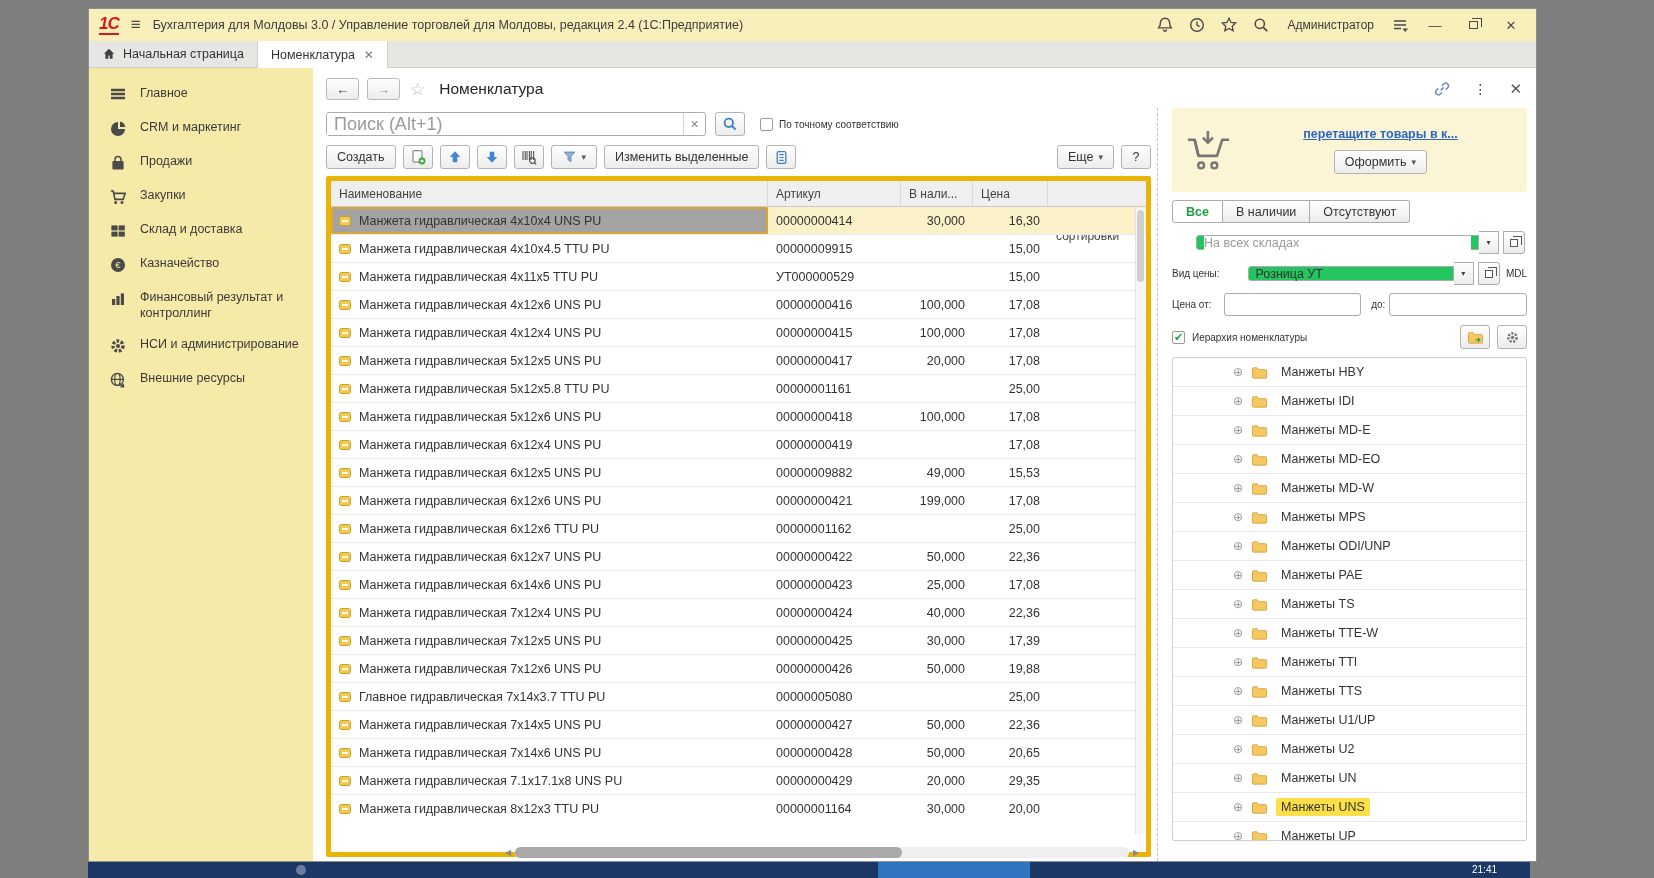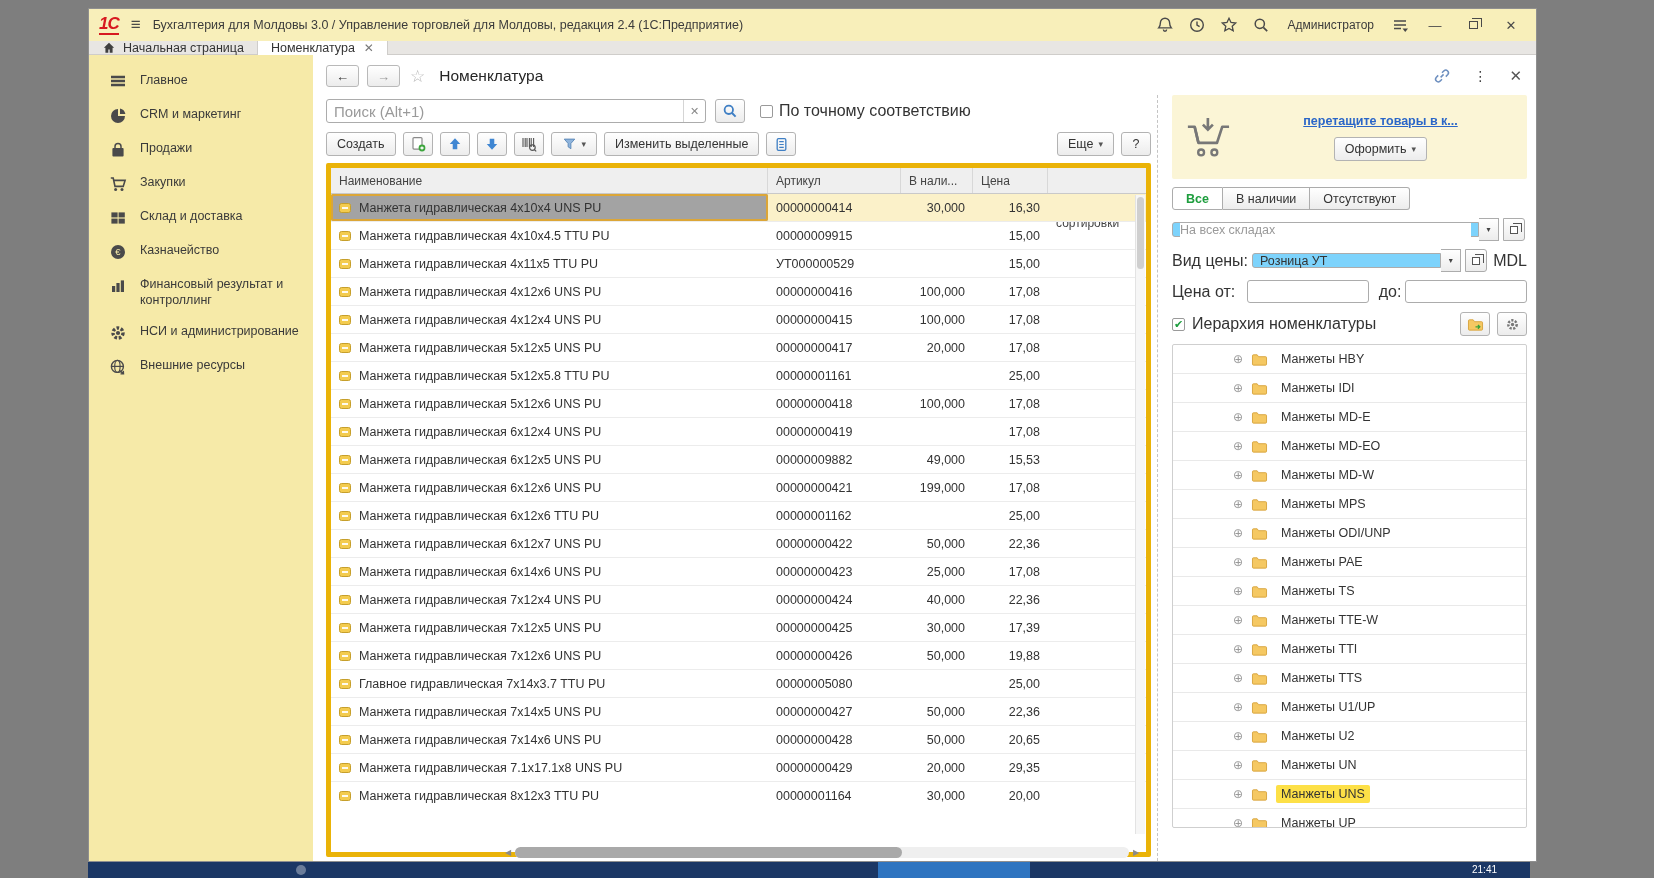--- a/index.html
+++ b/index.html
@@ -14,21 +14,21 @@
   .hambtn { font-size:17px; color:#4a4a4a; cursor:pointer; }
   .wtitle { font-size:12.5px; color:#3b3b3b; white-space:nowrap; overflow:hidden; }
   .titlebar .spacer { flex:1; }
   .tb-ic { width:20px; height:20px; display:flex; align-items:center; justify-content:center; cursor:pointer; }
   .username { font-size:12px; color:#3b3b3b; margin:0 4px; cursor:pointer; }
   .winbtn { width:26px; height:20px; display:flex; align-items:center; justify-content:center; color:#4a4a4a; font-size:13px; cursor:pointer; }
   .restore-glyph { width:9px; height:8px; border:1.4px solid #4a4a4a; position:relative; background:#F8EFBA; }
   .restore-glyph:before { content:""; position:absolute; left:2px; top:-4px; width:9px; height:8px; border:1.4px solid #4a4a4a; border-bottom:none; border-left:none; }
 
   
-  .tabbar { height:14px; background:#E8E6E3; border-bottom:1px solid #CFCDCA; display:flex; align-items:stretch; flex:none; }
+  .tabbar { height:27px; background:#E8E6E3; border-bottom:1px solid #CFCDCA; display:flex; align-items:stretch; flex:none; }
   .tab { display:flex; align-items:center; gap:7px; padding:0 13px; font-size:12.5px; color:#333; border-right:1px solid #CFCDCA; cursor:pointer; }
   .tab.active { background:#fff; margin-bottom:-1px; border-right:1px solid #CFCDCA; }
   .tab .x { color:#777; font-size:12px; margin-left:2px; }
 
   
   .main { flex:1; display:flex; min-height:0; }
   .sidebar { width:224px; background:#F6EAA8; padding-top:10px; flex:none; }
   .snav { display:flex; gap:13px; padding:8px 6px 8px 20px; align-items:flex-start; font-size:12.5px; color:#3a3a3a; line-height:1.25; cursor:pointer; }
   .snav svg { flex:none; margin-top:0; }
 
@@ -44,29 +44,29 @@
   .headic { margin-left:14px; cursor:pointer; display:flex; align-items:center; color:#555; }
   .dots { font-size:14px; color:#444; letter-spacing:0; }
   .closex { font-size:15px; color:#555; }
 
   .form-body { flex:1; display:flex; min-height:0; }
   .listpane { flex:1; display:flex; flex-direction:column; min-width:0; padding:2px 6px 0 13px; position:relative; }
 
   
   .search-row { display:flex; align-items:center; gap:9px; height:32px; flex:none; }
   .searchbox { width:380px; height:24px; border:1px solid #ACACAC; border-radius:3px; display:flex; align-items:center; background:#fff; }
-  .searchbox input { flex:1; border:none; outline:none; font-size:15px; padding:0 7px; font-family:inherit; color:#b91c1c; min-width:0; }
+  .searchbox input { flex:1; border:none; outline:none; font-size:18px; padding:0 7px; font-family:inherit; color:#b91c1c; min-width:0; }
   .searchbox input::placeholder { color:#9a9a9a; }
   .clearx { width:22px; height:100%; border-left:1px solid #D5D5D5; display:flex; align-items:center; justify-content:center; color:#888; font-size:11px; cursor:pointer; }
   .btn { height:24px; border:1px solid #B3B3B3; border-radius:3px; background:linear-gradient(#FFFFFF,#ECECEC); display:inline-flex; align-items:center; justify-content:center; font-size:12.5px; color:#333; padding:0 10px; cursor:pointer; gap:5px; }
   .btn.icon { width:30px; padding:0; }
   .chkrow { display:flex; align-items:center; gap:6px; margin-left:6px; cursor:pointer; }
   .chk { width:13px; height:13px; border:1px solid #9a9a9a; border-radius:2px; background:#fff; display:flex; align-items:center; justify-content:center; font-size:11px; line-height:1; }
   .chk.on { color:#1E9E3E; font-weight:bold; }
-  .lbl { font-size:16px; color:#333; }
+  .lbl { font-size:10px; color:#333; }
 
   
   .tool-row { display:flex; align-items:center; gap:7px; height:34px; flex:none; }
   .caret { font-size:9px; color:#555; }
   .tool-row .spacer { flex:1; }
 
   
   .tablebox { flex:1; border:5px solid #eab308; border-radius:2px; position:relative; overflow:hidden; display:flex; flex-direction:column; margin-top:2px; margin-bottom:4px; }
   .thead { display:flex; height:26px; background:#EFEFEF; border-bottom:1px solid #C9C9C9; flex:none; font-size:12px; color:#444; }
   .th { display:flex; align-items:center; padding:0 8px; border-right:1px solid #D8D8D8; }
@@ -96,21 +96,21 @@
   .rpanel { width:372px; flex:none; display:flex; flex-direction:column; padding:2px 9px 0 8px; min-height:0; }
   .cartblock { background:#FBF5D6; border-radius:2px; min-height:84px; display:flex; padding:8px 10px; gap:12px; align-items:center; flex:none; }
   .cart-right { flex:1; display:flex; flex-direction:column; align-items:center; gap:9px; }
   .cartlink { color:#2A66C8; font-weight:bold; font-size:12.5px; text-decoration:underline; cursor:pointer; white-space:nowrap; }
   .segrow { display:flex; margin-top:8px; flex:none; }
   .seg { height:23px; border:1px solid #ACACAC; background:linear-gradient(#FFFFFF,#ECECEC); font-size:12.5px; color:#333; display:flex; align-items:center; padding:0 13px; cursor:pointer; border-left:none; }
   .seg:first-child { border-left:1px solid #ACACAC; border-radius:3px 0 0 3px; }
   .seg:last-child { border-radius:0 3px 3px 0; }
   .seg.active { background:#fff; color:#1E9E3E; font-weight:bold; }
   .prow { display:flex; align-items:center; margin-top:8px; gap:4px; flex:none; }
-  .combo { flex:1; height:15px; border:1px solid #ACACAC; border-radius:3px 0 0 3px; display:flex; align-items:center; padding:0 7px; font-size:12.5px; background:#7dd3fc; min-width:0; }
+  .combo { flex:1; height:15px; border:1px solid #ACACAC; border-radius:3px 0 0 3px; display:flex; align-items:center; padding:0 7px; font-size:12.5px; background:#22c55e; min-width:0;margin-left:24px; }
   .combo input { border:none; outline:none; width:100%; font-size:12.5px; font-family:inherit; }
   .combo input::placeholder { color:#9a9a9a; }
   .ddbtn { width:20px; height:23px; border:1px solid #ACACAC; border-left:none; background:linear-gradient(#fff,#ECECEC); display:flex; align-items:center; justify-content:center; font-size:8px; color:#444; cursor:pointer; }
   .pickbtn { width:22px; height:23px; border:1px solid #ACACAC; border-radius:0 3px 3px 0; background:linear-gradient(#fff,#ECECEC); display:flex; align-items:center; justify-content:center; cursor:pointer; margin-right:2px; }
   .pick-glyph { width:8px; height:8px; border:1.2px solid #555; position:relative; background:#fff; }
   .pick-glyph:before { content:""; position:absolute; left:2px; top:-4px; width:8px; height:8px; border:1.2px solid #555; border-bottom:none; border-left:none; }
   .mini-input { height:23px; border:1px solid #ACACAC; border-radius:3px; font-size:12.5px; padding:0 6px; font-family:inherit; outline:none; min-width:0; }
   .hierrow { display:flex; align-items:center; gap:7px; margin-top:9px; flex:none; }
   .hierrow .grow { flex:1; }
   .sqbtn { width:30px; height:24px; border:1px solid #B3B3B3; border-radius:3px; background:linear-gradient(#fff,#ECECEC); display:flex; align-items:center; justify-content:center; cursor:pointer; }

